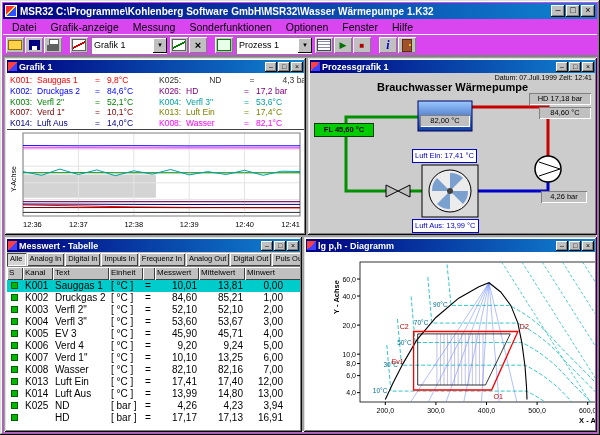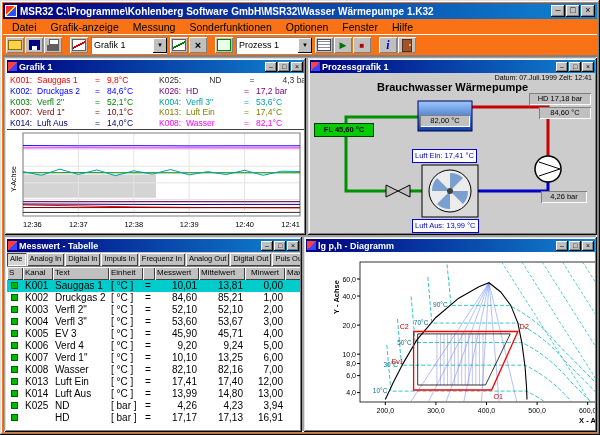--- a/index.html
+++ b/index.html
@@ -1,19 +1,19 @@
 <!DOCTYPE html>
 <html><head>
 <meta charset="utf-8">
 <style>
   * { box-sizing: border-box; margin: 0; padding: 0; }
   html,body { width:600px; height:435px; overflow:hidden; }
   body { font-family:"Liberation Sans", sans-serif; font-size:10px; color:#000; }
 
-  #main-window{ position:relative; width:600px; height:435px; background:#f97316; padding:3px;
+  #main-window{ position:relative; width:600px; height:435px; background:#d946ef; padding:3px;
     box-shadow: inset -1px -1px #0a0a0a, inset 1px 1px #dfdfdf, inset -2px -2px #808080, inset 2px 2px #fff; }
 
   .titlebar{ height:16px; background:linear-gradient(90deg,#000080,#1084d0); display:flex; align-items:center; padding:0 2px; color:#fff; }
   .titlebar .title{ flex:1; font-size:10px; font-weight:bold; white-space:nowrap; overflow:hidden; margin-left:3px; }
   .app-icon{ width:12px; height:12px; background:linear-gradient(135deg,#ff3030 0 45%,#ffe030 45% 55%,#3050ff 55%); border:1px solid #fff; }
   .tbtn{ width:14px; height:12px; margin-left:1px; background:#c0c0c0; color:#000; font-size:9px; line-height:11px; text-align:center;
     box-shadow: inset -1px -1px #0a0a0a, inset 1px 1px #fff, inset -2px -2px #808080; }
   .min::before{ content:"–"; } .max::before{ content:"□"; } .cls::before{ content:"×"; }
 
   .menubar{ height:15px; display:flex; align-items:center; padding-left:2px; font-size:10.5px; }
@@ -335,21 +335,21 @@
             <span class="tab">Puls Out</span>
           </div>
         <div class="thead">
             <span class="th" style="width: 16px;">S</span>
             <span class="th" style="width: 30px;">Kanal</span>
             <span class="th" style="width: 56px;">Text</span>
             <span class="th" style="width: 34px;">Einheit</span>
             <span class="th" style="width: 12px;"></span>
             <span class="th" style="width: 44px;">Messwert</span>
             <span class="th" style="width: 46px;">Mittelwert</span>
-            <span class="th" style="width: 40px; text-align: center;">Minwert</span>
+            <span class="th" style="width: 56px;">Minwert</span>
             <span class="th" style="width: 40px;">Maxwert</span>
           </div>
         <div class="tbody">
             <div class="tr sel">
               <span class="td" style="width: 16px;">
                 <span class="sq"></span>
               </span>
               <span class="td" style="width: 30px;">K001</span>
               <span class="td" style="width: 56px;">Sauggas 1</span>
               <span class="td" style="width: 34px;">[ °C ]</span>

